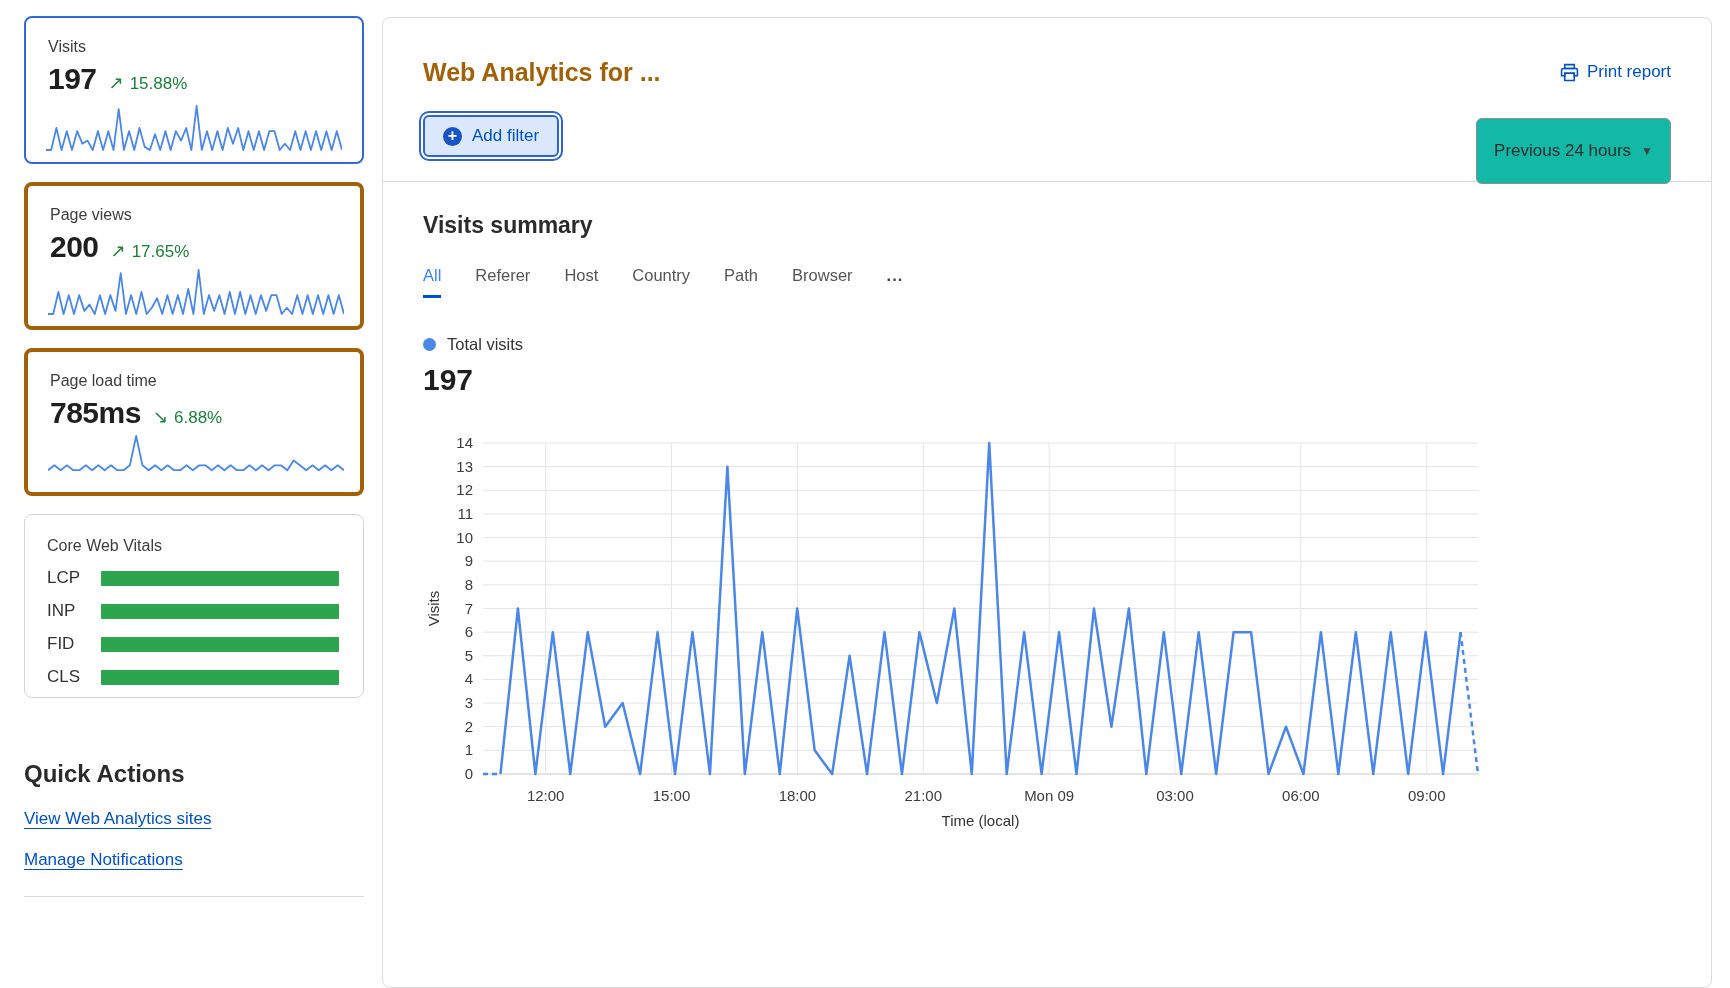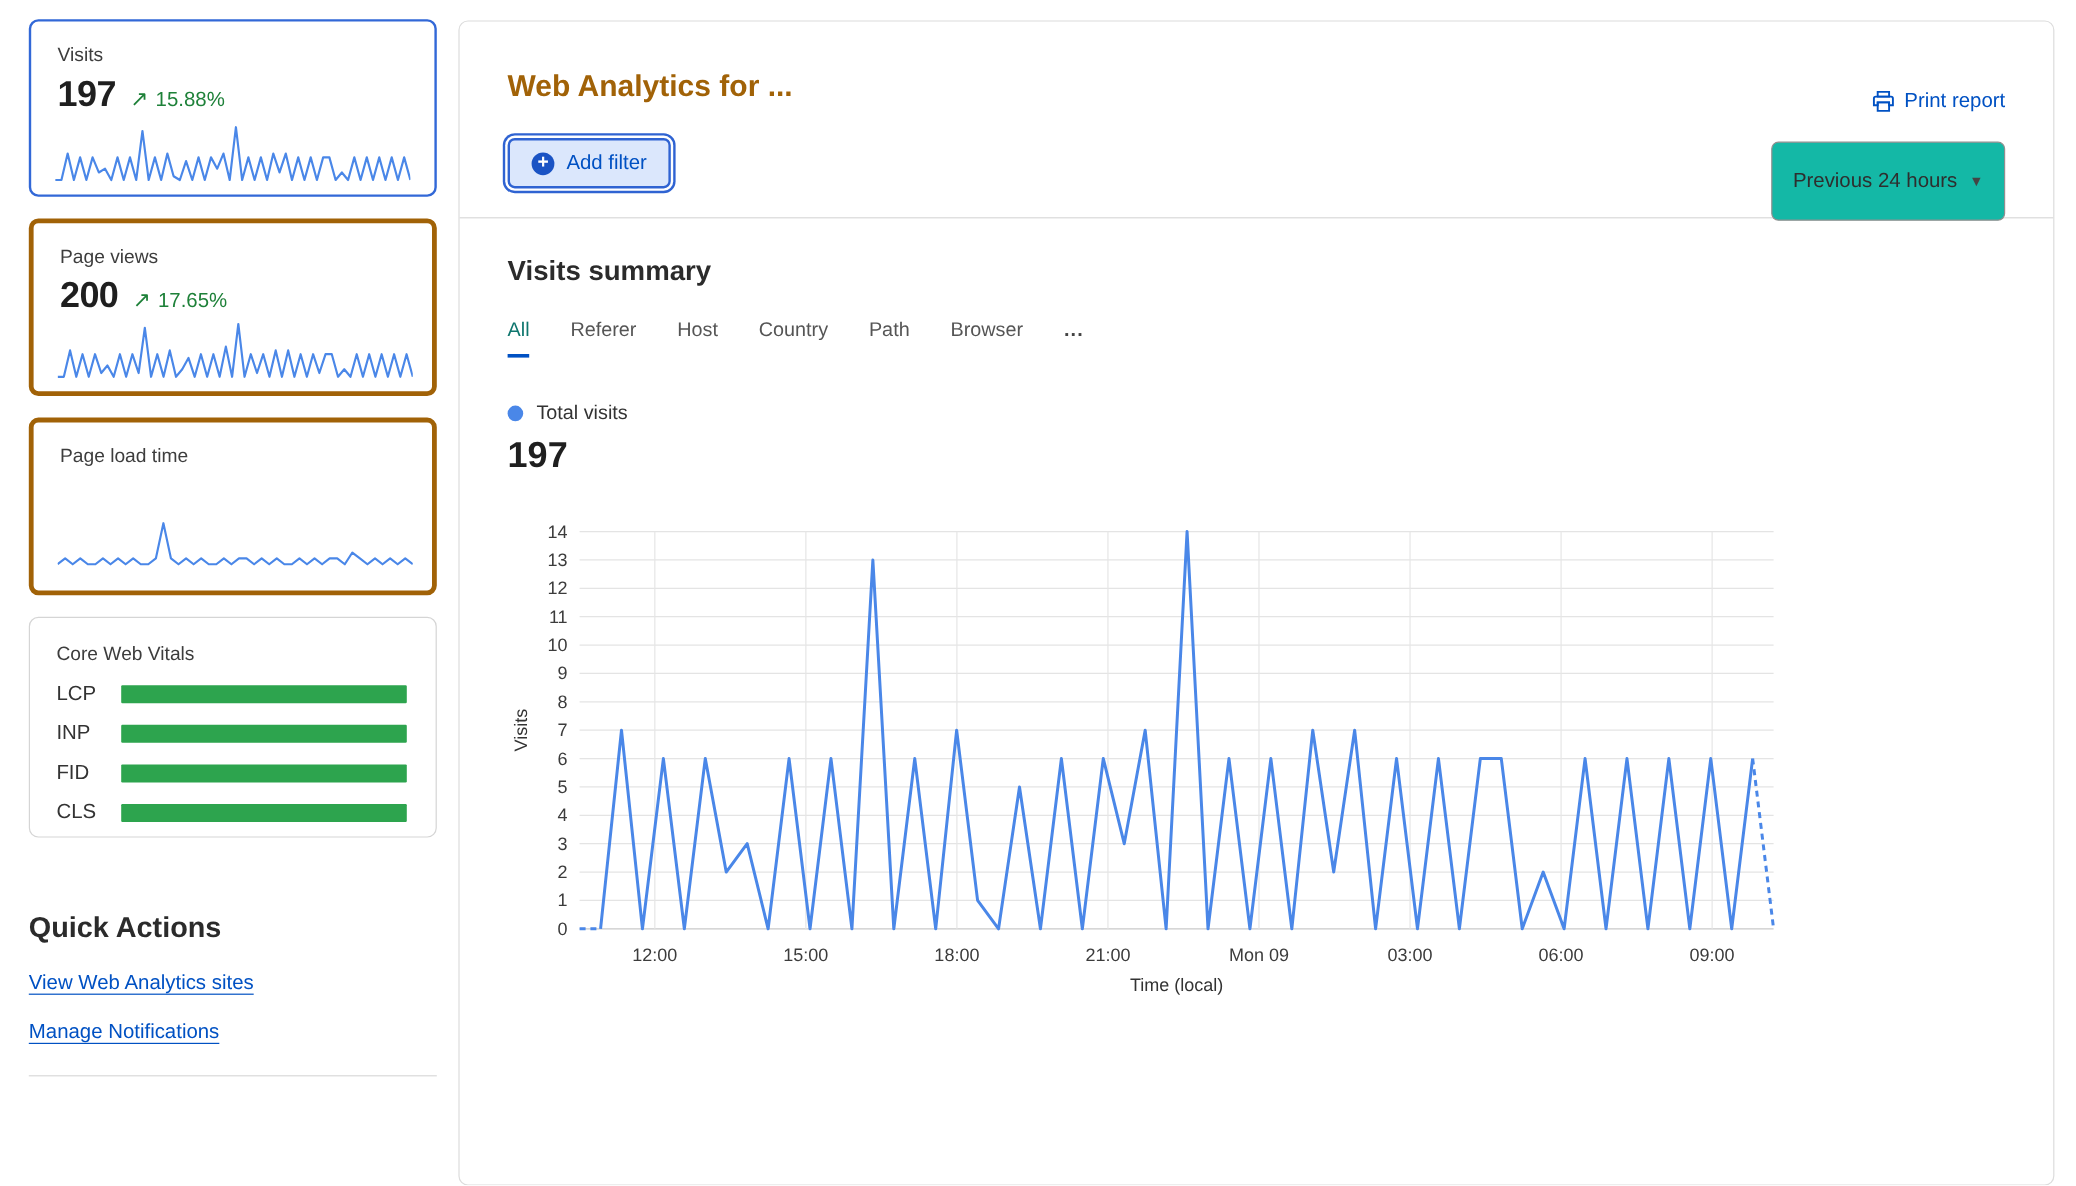--- a/index.html
+++ b/index.html
@@ -25,32 +25,32 @@
 
   .quick-actions { margin-top:62px; }
   .qa-title { font-size:24px; font-weight:bold; color:#2b2b2b; }
   .qa-link { display:inline-block; margin-top:21px; font-size:17px; color:#0051c3; text-decoration:underline; text-underline-offset:4px; cursor:pointer; }
   .qa-divider { border-top:1px solid #d9d9d9; margin-top:26px; }
 
   
   .panel { position:absolute; left:382px; top:17px; width:1330px; height:971px; border:1px solid #dcdcdc; border-radius:8px; background:#fff; }
   .panel-header { position:relative; padding:40px 40px 24px 40px; border-bottom:1px solid #d9d9d9; }
   .panel-title { font-size:25px; font-weight:bold; color:#a16207; }
-  .print-report { position:absolute; right:40px; top:56px; display:flex; align-items:center; gap:8px; color:#0051c3; font-size:17px; cursor:pointer; }
+  .print-report { position:absolute; right:40px; top:44px; display:flex; align-items:center; gap:8px; color:#0051c3; font-size:17px; cursor:pointer; }
   .add-filter { margin-top:28px; display:inline-flex; align-items:center; gap:10px; background:#dbe7fc; color:#0051c3; font-size:17px; border:2px solid #2f63d2; border-radius:6px; padding:9px 18px; box-shadow:0 0 0 2px #ffffff, 0 0 0 4px #2f63d2; cursor:pointer; }
   .plus-circle { width:19px; height:19px; border-radius:50%; background:#1a53c4; color:#fff; display:flex; align-items:center; justify-content:center; font-size:16px; font-weight:bold; line-height:1; }
   .time-range { position:absolute; right:40px; top:100px; display:inline-flex; align-items:center; gap:10px; border:1px solid #8f8f8f; border-radius:6px; background:#14b8a6; padding:22px 17px; font-size:17px; color:#2e2e2e; cursor:pointer; }
   .caret { font-size:12px; color:#444; }
 
   .summary { padding:30px 40px 0 40px; }
   .summary-title { font-size:23px; font-weight:bold; color:#2b2b2b; }
   .summary-desc { margin-top:13px; font-size:16.5px; color:#484848; }
   .tabs { display:flex; align-items:center; gap:34px; margin-top:27px; }
   .tab { font-size:16.5px; color:#555; cursor:pointer; padding-bottom:10px; border-bottom:3px solid transparent; }
-  .tab.active { color:#0f766e; border-bottom-color:#0051c3; }
+  .tab.active { color:#3b82f6; border-bottom-color:#0051c3; }
   .tab.overflow { font-weight:bold; color:#444; letter-spacing:1px; }
   .legend { display:flex; align-items:center; gap:11px; margin-top:37px; }
   .legend-dot { width:13px; height:13px; border-radius:50%; background:#4a87e8; }
   .legend-label { font-size:16.5px; color:#333; }
   .total-visits { margin-top:9px; font-size:30px; font-weight:bold; color:#1f1f1f; }
   .chart-wrap { margin-top:36px; }
   .chart-wrap svg text.tick { font-size:15px; fill:#3c3c3c; font-family:"Liberation Sans", sans-serif; }
   .chart-wrap svg text.axis-title { font-size:15px; fill:#333; font-family:"Liberation Sans", sans-serif; }
 </style>
 </head>
@@ -83,20 +83,27 @@
           <span>17.65%</span>
         </span>
       </div>
       <svg class="spark" viewBox="0 0 296 52">
           <polyline points="0,50 5.192982456140351,50 10.385964912280702,28 15.578947368421051,50 20.771929824561404,31.142857142857142 25.964912280701753,50 31.157894736842103,31.142857142857142 36.35087719298245,46.857142857142854 41.54385964912281,40.57142857142857 46.73684210526316,50 51.92982456140351,31.142857142857142 57.122807017543856,50 62.315789473684205,31.142857142857142 67.50877192982456,46.857142857142854 72.7017543859649,9.142857142857139 77.89473684210526,50 83.08771929824562,31.142857142857142 88.28070175438596,50 93.47368421052632,28 98.66666666666666,50 103.85964912280701,43.714285714285715 109.05263157894736,34.285714285714285 114.24561403508771,50 119.43859649122807,31.142857142857142 124.63157894736841,50 129.82456140350877,31.142857142857142 135.01754385964912,50 140.21052631578948,24.857142857142858 145.4035087719298,50 150.5964912280702,6 155.78947368421052,50 160.98245614035088,31.142857142857142 166.17543859649123,46.857142857142854 171.3684210526316,31.142857142857142 176.56140350877192,50 181.75438596491227,28 186.94736842105263,50 192.140350877193,28 197.33333333333331,50 202.5263157894737,31.142857142857142 207.71929824561403,50 212.91228070175438,31.142857142857142 218.1052631578947,46.857142857142854 223.2982456140351,31.142857142857142 228.49122807017542,31.142857142857142 233.68421052631578,50 238.87719298245614,43.714285714285715 244.0701754385965,50 249.26315789473682,31.142857142857142 254.4561403508772,50 259.64912280701753,31.142857142857142 264.8421052631579,50 270.03508771929825,31.142857142857142 275.2280701754386,50 280.42105263157896,31.142857142857142 285.6140350877193,50 290.8070175438596,31.142857142857142 296,50" fill="none" stroke="#4a87e8" stroke-width="1.8" stroke-linejoin="round"></polyline>
         </svg>
     </div>
 
     <div class="card">
       <div class="card-title">Page load time</div>
+      <div class="card-valuerow">
+        <span class="card-value">785ms</span>
+        <span class="trend">
+          <span class="arrow">↘</span>
+          <span>6.88%</span>
+        </span>
+      </div>
       <svg class="spark" viewBox="0 0 296 52">
           <polyline points="0,40.22222222222222 6.297872340425532,35.333333333333336 12.595744680851064,40.22222222222222 18.893617021276594,35.333333333333336 25.19148936170213,40.22222222222222 31.48936170212766,40.22222222222222 37.78723404255319,35.333333333333336 44.08510638297872,40.22222222222222 50.38297872340426,35.333333333333336 56.680851063829785,40.22222222222222 62.97872340425532,35.333333333333336 69.27659574468085,40.22222222222222 75.57446808510637,40.22222222222222 81.87234042553192,35.333333333333336 88.17021276595744,6 94.46808510638299,35.333333333333336 100.76595744680851,40.22222222222222 107.06382978723406,35.333333333333336 113.36170212765957,40.22222222222222 119.6595744680851,35.333333333333336 125.95744680851064,40.22222222222222 132.25531914893617,40.22222222222222 138.5531914893617,35.333333333333336 144.85106382978722,40.22222222222222 151.14893617021275,35.333333333333336 157.4468085106383,35.333333333333336 163.74468085106383,40.22222222222222 170.0425531914894,35.333333333333336 176.3404255319149,40.22222222222222 182.63829787234042,35.333333333333336 188.93617021276597,40.22222222222222 195.23404255319147,40.22222222222222 201.53191489361703,35.333333333333336 207.82978723404256,40.22222222222222 214.1276595744681,35.333333333333336 220.4255319148936,40.22222222222222 226.72340425531914,35.333333333333336 233.0212765957447,35.333333333333336 239.3191489361702,40.22222222222222 245.61702127659575,30.444444444444446 251.91489361702128,35.333333333333336 258.21276595744683,40.22222222222222 264.51063829787233,35.333333333333336 270.8085106382979,40.22222222222222 277.1063829787234,35.333333333333336 283.40425531914894,40.22222222222222 289.70212765957444,35.333333333333336 296,40.22222222222222" fill="none" stroke="#4a87e8" stroke-width="1.8" stroke-linejoin="round"></polyline>
         </svg>
     </div>
 
     <div class="vitals-card">
       <div class="card-title">Core Web Vitals</div>
       <div class="vital-row">
         <span class="vital-label">LCP</span>
         <span class="vital-bar"></span>

